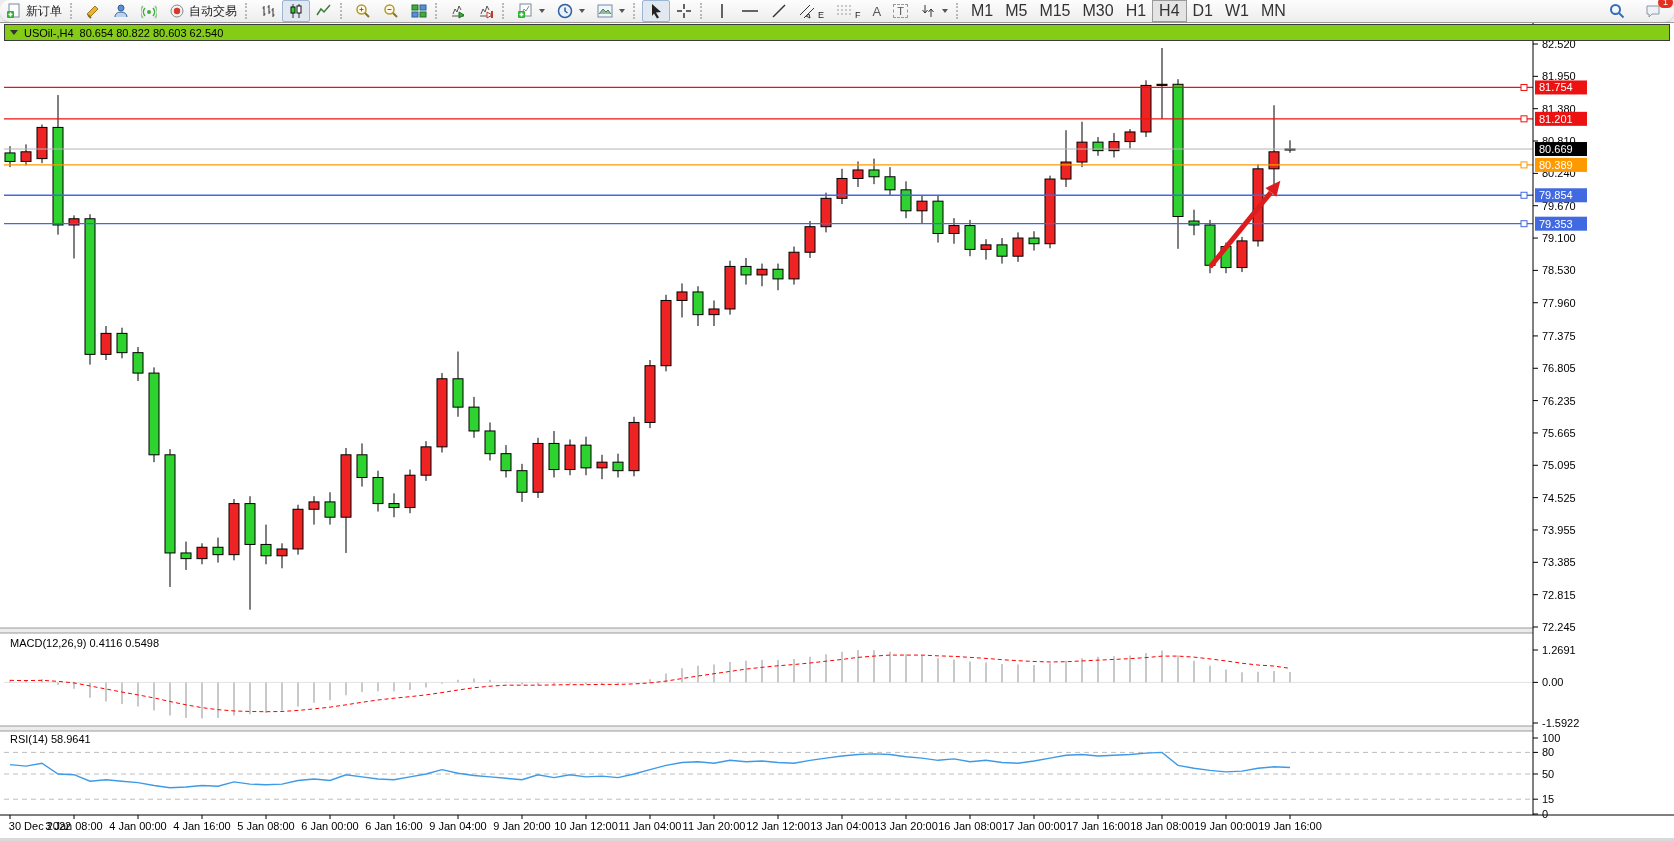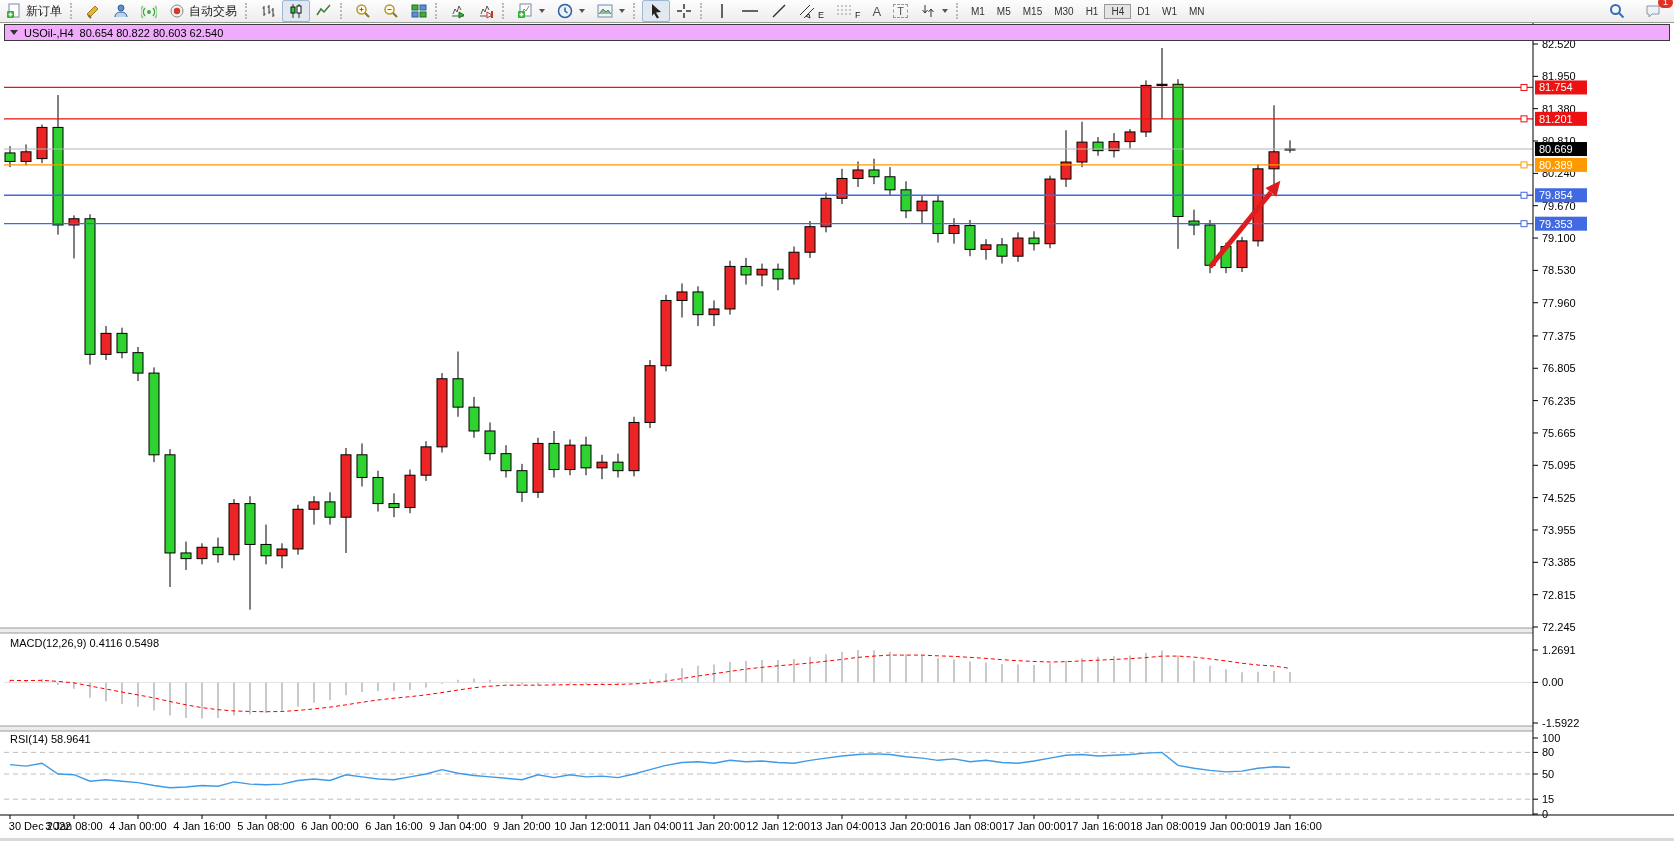--- a/index.html
+++ b/index.html
@@ -1,35 +1,35 @@
 <!DOCTYPE html>
 <html><head>
 <meta charset="utf-8">
 <style>
   html,body{margin:0;padding:0;background:#ececec;font-family:"Liberation Sans",sans-serif;}
   #app{position:relative;width:1674px;height:841px;background:#ececec;overflow:hidden;}
   
   #toolbar{position:absolute;left:0;top:0;width:1674px;height:22px;
     background:linear-gradient(#fdfdfd,#ededed);border-bottom:1px solid #c6c6c6;
-    display:flex;align-items:center;font-size:12px;color:#222;}
+    display:flex;align-items:center;font-size:12px;color:#222;border-radius:10px;}
   .tb-grip{width:5px;height:16px;margin:0 2px;border-left:2px dotted #b9b9b9;}
   .tbtn{display:flex;align-items:center;gap:4px;padding:1px 5px;height:18px;border:1px solid transparent;border-radius:2px;cursor:default;}
   .tbtn.pressed{background:#e2e8ef;border:1px solid #9db6d4;}
   .tbtn svg{display:block;}
-  .tf{padding:1px 6px;font-size:10px;color:#333;}
+  .tf{padding:1px 6px;font-size:16px;color:#333;}
   .tf.active{background:#e4e4e4;border:1px solid #9a9a9a;}
   .caret{width:0;height:0;border-left:3px solid transparent;border-right:3px solid transparent;border-top:4px solid #555;margin-left:2px;}
   #tb-right{margin-left:auto;display:flex;align-items:center;padding-right:6px;gap:8px;}
   .badge{position:absolute;top:-4px;right:-6px;background:#e33022;color:#fff;border-radius:7px;
     font-size:9px;line-height:11px;min-width:11px;text-align:center;padding:0 2px;}
   
   #client{position:absolute;left:0;top:22px;width:1674px;height:819px;background:#ffffff;
     border-top:1px solid #9a9a9a;}
   #symbol-header{position:absolute;left:4px;top:1px;right:4px;height:15px;border:1px solid #3a3a3a;
-    background:#f0abfc;display:flex;align-items:center;font-size:11px;color:#000;gap:6px;padding-left:5px;z-index:5;}
+    background:#84cc16;display:flex;align-items:center;font-size:11px;color:#000;gap:6px;padding-left:5px;z-index:5;}
   #collapse-tri{width:0;height:0;border-left:4px solid transparent;border-right:4px solid transparent;border-top:5px solid #333;}
   #chart-svg{position:absolute;left:0;top:0;}
   #bottom-strip{position:absolute;left:0;bottom:0;width:1674px;height:4px;background:#d9d9d9;}
 </style>
 </head>
 <body>
 
 <div id="app">
 
   <div id="toolbar">

